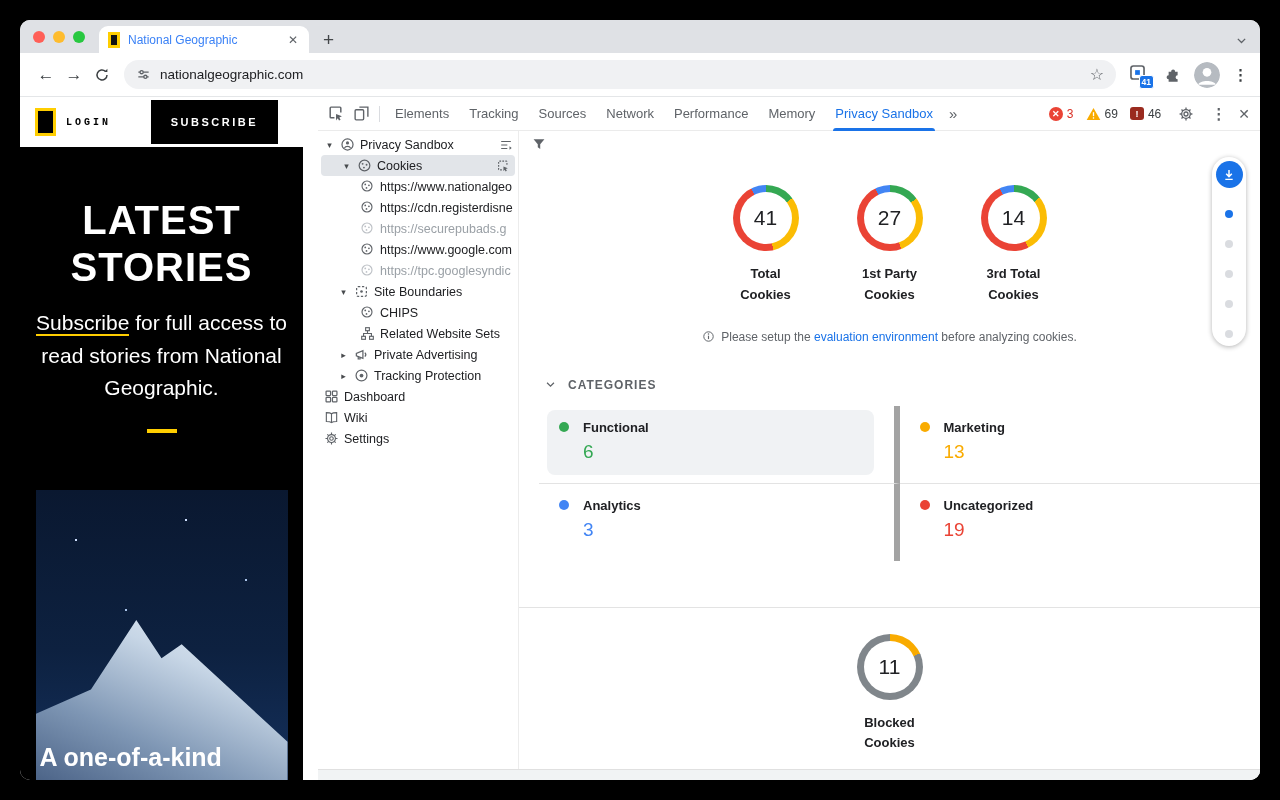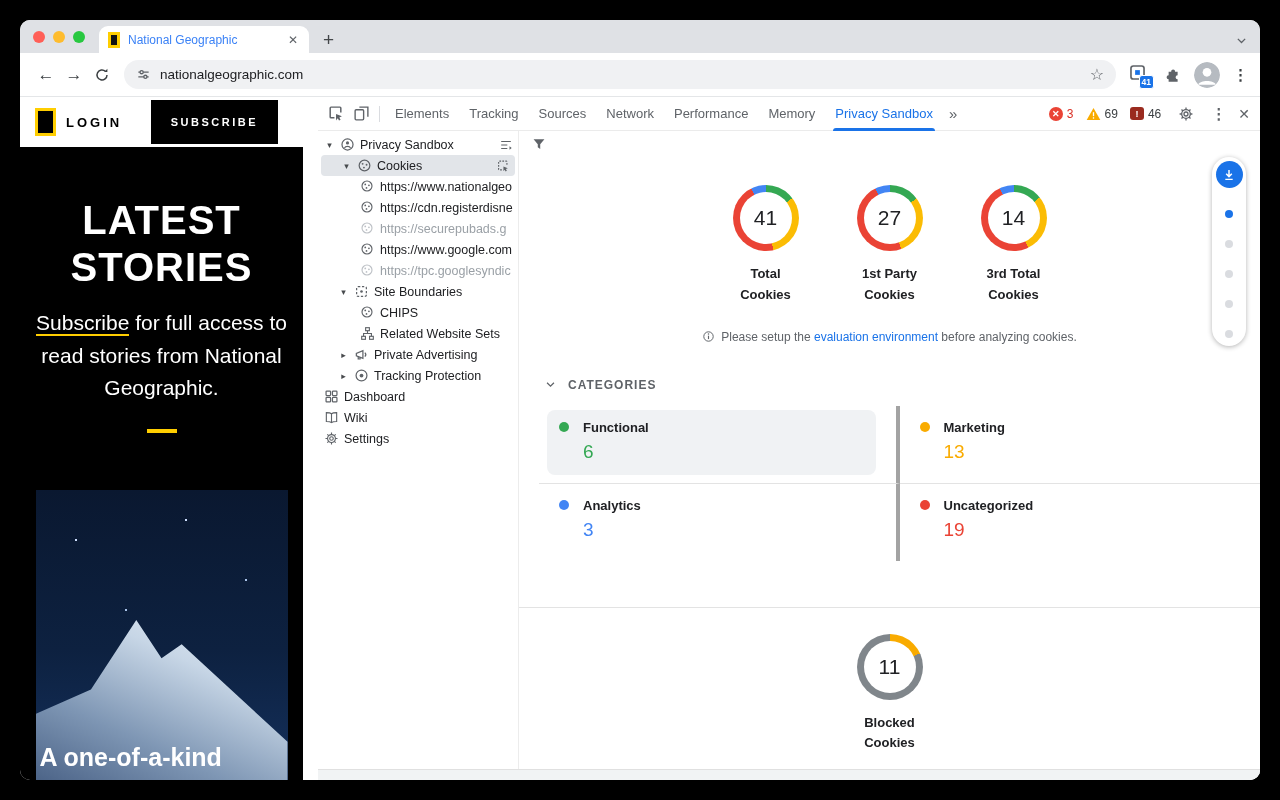--- a/index.html
+++ b/index.html
@@ -41,21 +41,21 @@
 
   
   .content { flex:1; display:flex; min-height:0; }
 
   
   .site { width:283px; background:#000; color:#fff; display:flex; flex-direction:column; flex-shrink:0; }
   .site-gutter { width:15px; background:#fff; flex-shrink:0; }
   .site-header { height:50px; background:#fff; color:#000; display:flex; align-items:center;
                  padding-left:15px; flex-shrink:0; }
   .ng-logo { width:21px; height:28px; border:3.5px solid #ffce00; background:#000; }
-  .login { margin-left:10px; font-size:13px; font-weight:bold; letter-spacing:3px; }
+  .login { margin-left:10px; font-size:10px; font-weight:bold; letter-spacing:3px;font-family:Liberation Mono, monospace; }
   .subscribe-btn { margin-left:auto; margin-right:25px; background:#000; color:#fff; border:none;
                    font-size:11px; font-weight:bold; letter-spacing:2.5px; padding:16px 20px;
                    font-family:inherit; }
   .site-body { flex:1; display:flex; flex-direction:column; align-items:center; overflow:hidden;justify-content:flex-end; }
   .headline { margin-top:50px; text-align:center; font-size:40px; font-weight:800;
               line-height:1.18; letter-spacing:1px; }
   .promo { margin-top:16px; width:262px; text-align:center; font-size:21px; line-height:1.55; }
   .promo a { color:#fff; text-decoration:none; border-bottom:2px solid #ffce00; }
   .ydivider { width:30px; height:4px; background:#ffce00; margin-top:24px; }
   .hero { margin-top:57px; width:252px; flex:1; position:relative; overflow:hidden;
@@ -125,21 +125,21 @@
 
   .info-row { margin-top:24px; display:flex; justify-content:center; align-items:center;
               gap:6px; font-size:12px; color:#5f6368; }
   .info-row .link { color:#1a73e8; }
 
   .section-head { margin-top:34px; padding-left:26px; display:flex; align-items:center; gap:12px;
                   color:#5f6368; font-size:12px; font-weight:bold; letter-spacing:1px; }
 
   .cat-grid { margin:14px 0 0 20px; display:grid; grid-template-columns:1fr 1fr; }
   .cat-cell { padding:4px 20px 8px 8px; }
-  .cat-cell.cleft { border-right:4px solid #a3a3a3; }
+  .cat-cell.cleft { border-right:6px solid #a3a3a3; }
   .cat-cell.ctop { border-bottom:1px solid #e3e3e3; }
   .cat-inner { padding:10px 12px 12px 12px; border-radius:8px; }
   .cat-cell.sel .cat-inner { background:#f0f2f4; }
   .cat-head { display:flex; align-items:center; gap:14px; font-size:13px; font-weight:bold; color:#202124; }
   .dot { width:10px; height:10px; border-radius:50%; background:var(--c,#999); flex-shrink:0; }
   .cat-count { margin:6px 0 0 24px; font-size:19px; color:var(--c,#333); }
 
   .hr { border-top:1px solid #e3e3e3; margin-top:46px; }
   .blocked-row { display:flex; justify-content:center; margin-top:26px; }
 

